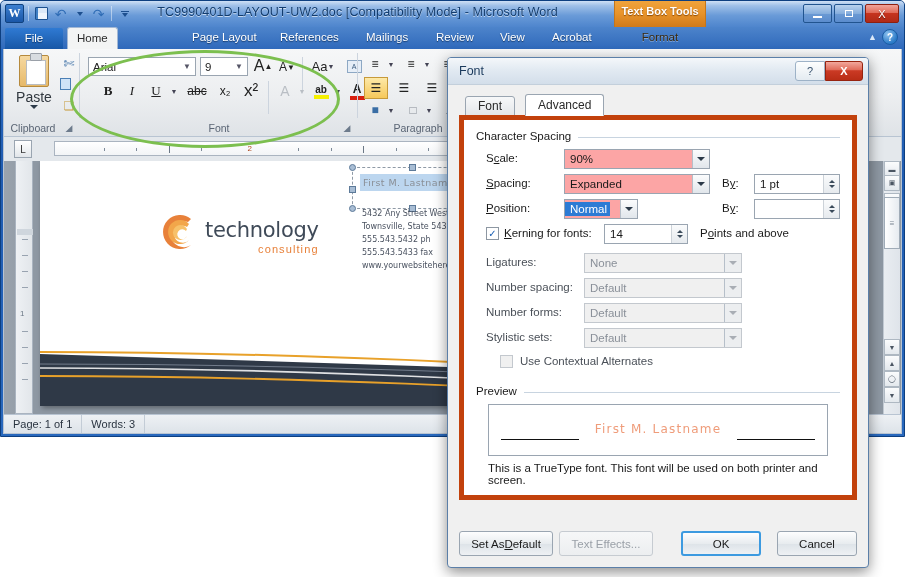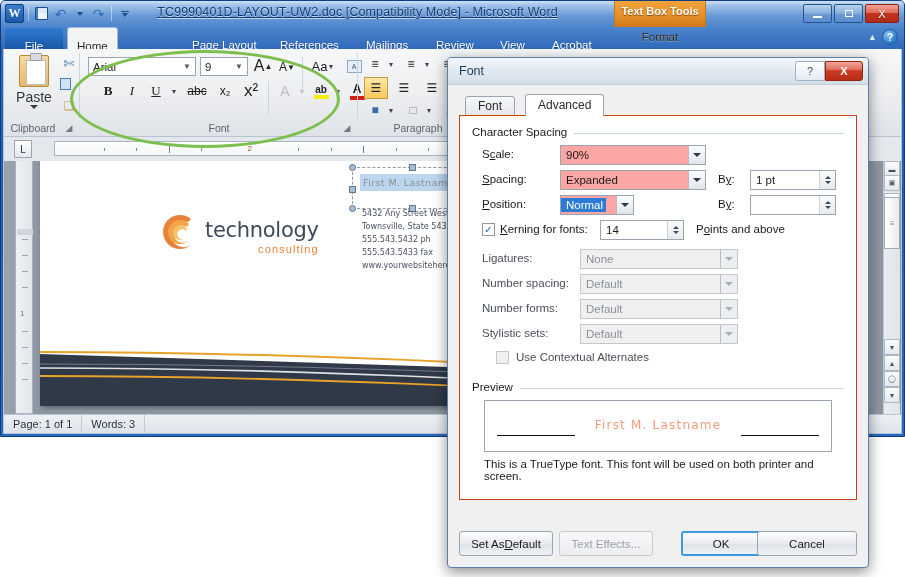--- a/index.html
+++ b/index.html
@@ -39,21 +39,21 @@
   .save-ico { width:13px; height:13px; background:#3f7fc4; border:1px solid #1c508f; border-radius:1px; position:relative; }
   .save-ico:before { content:""; position:absolute; left:2px; top:0; width:9px; height:5px; background:#dbe8f7; }
   .save-ico:after { content:""; position:absolute; left:2px; bottom:0; width:9px; height:6px; background:#eef4fc; }
   .arc { color:#2f6cb5; font-size:14px; line-height:1; }
   .tri { width:0;height:0;border-left:3px solid transparent;border-right:3px solid transparent;border-top:4px solid #1d4f8f; }
   .doc-title {
     position:absolute; left:0; right:0; top:4px; text-align:center;
     font-size:12.5px; color:#123c6e; letter-spacing:.1px;
     text-shadow:0 1px 0 rgba(255,255,255,.6);
     padding-left:30px; padding-right:220px;
-    white-space:nowrap; overflow:hidden;text-decoration:underline;
+    white-space:nowrap; overflow:hidden;
   }
   .ctx-tab-band {
     position:absolute; left:613px; top:0; width:92px; height:26px;
     background:linear-gradient(to bottom,#f0a33c 0%,#e8932a 48%,#cf7a1b 100%);
     border-left:1px solid #c4761a; border-right:1px solid #c4761a;
   }
   .ctx-tab-label {
     position:absolute; left:613px; top:4px; width:92px; text-align:center;
     font-size:11px; font-weight:bold; color:#ffffff;
     text-shadow:0 1px 1px rgba(120,60,0,.85);
@@ -70,21 +70,21 @@
   .wc .sq { width:8px; height:7px; border:1.5px solid #fff; }
 
   
   .tabstrip {
     position:relative; height:22px;
     background:linear-gradient(to bottom,#4d84cb,#2f69bb);
     padding-left:4px;
   }
   .tab {
     position:absolute; top:0; height:22px; line-height:21px;
-    padding:8px 9px; font-size:11.5px; color:#ffffff;
+    padding:0 9px; font-size:11.5px; color:#ffffff;
     text-shadow:0 1px 1px rgba(10,40,80,.75);
     white-space:nowrap;
   }
   .tab.file {
     background:linear-gradient(to bottom,#2f7ad3,#1857a6);
     color:#fff; border-radius:2px 2px 0 0; top:1px; height:21px; line-height:20px;
   }
   .tab.active {
     background:#f3f4f4; color:#2b2b2b; text-shadow:none;
     border:1px solid #a3b8d4; border-bottom:none; border-radius:3px 3px 0 0;
@@ -254,21 +254,21 @@
   .dtab {
     position:absolute; top:2px; height:20px; line-height:19px; padding:0 12px;
     font-size:12px; color:#2a2a2a; border:1px solid #9aa5b1;
     background:linear-gradient(to bottom,#f7f8f9,#e4e7ea);
     border-radius:3px 3px 0 0;
   }
   .dtab.active {
     top:0; height:22px; line-height:21px; background:#ffffff; border-bottom-color:#ffffff; z-index:3;
   }
   .panel {
-    position:relative; border:1px solid #c2410c; background:#ffffff;
+    position:relative; border:5px solid #c2410c; background:#ffffff;
     height:385px; margin-top:-1px; padding:10px 12px;
   }
   .legend {
     position:relative; height:14px; margin-bottom:5px;
     font-size:11.5px; color:#1a1a1a;
   }
   .legend .ln { position:absolute; left:0; right:0; top:7px; height:1px; background:#c8d4e0; }
   .legend span { position:relative; background:#fff; padding-right:7px; }
 
   .frow { position:relative; height:25px; }
@@ -768,17 +768,17 @@
             <div class="pv-name">First M. Lastname</div>
           </div>
           <div class="pv-note" style="top:58px;">This is a TrueType font. This font will be used on both printer and screen.</div>
         </div>
       </div>
 
       <div class="btnrow">
         <div class="dbtn dis" style="left:100px;width:94px;">Text Effects...</div>
         <div class="dbtn" style="left:0;width:94px;">Set As <u>D</u>efault</div>
         <div class="dbtn default" style="right:96px;width:80px;">OK</div>
-        <div class="dbtn" style="right:0;width:100px;">Cancel</div>
+        <div class="dbtn" style="right:0;width:80px;">Cancel</div>
       </div>
     </div>
   </div>
 </div>
 
 </body></html>

